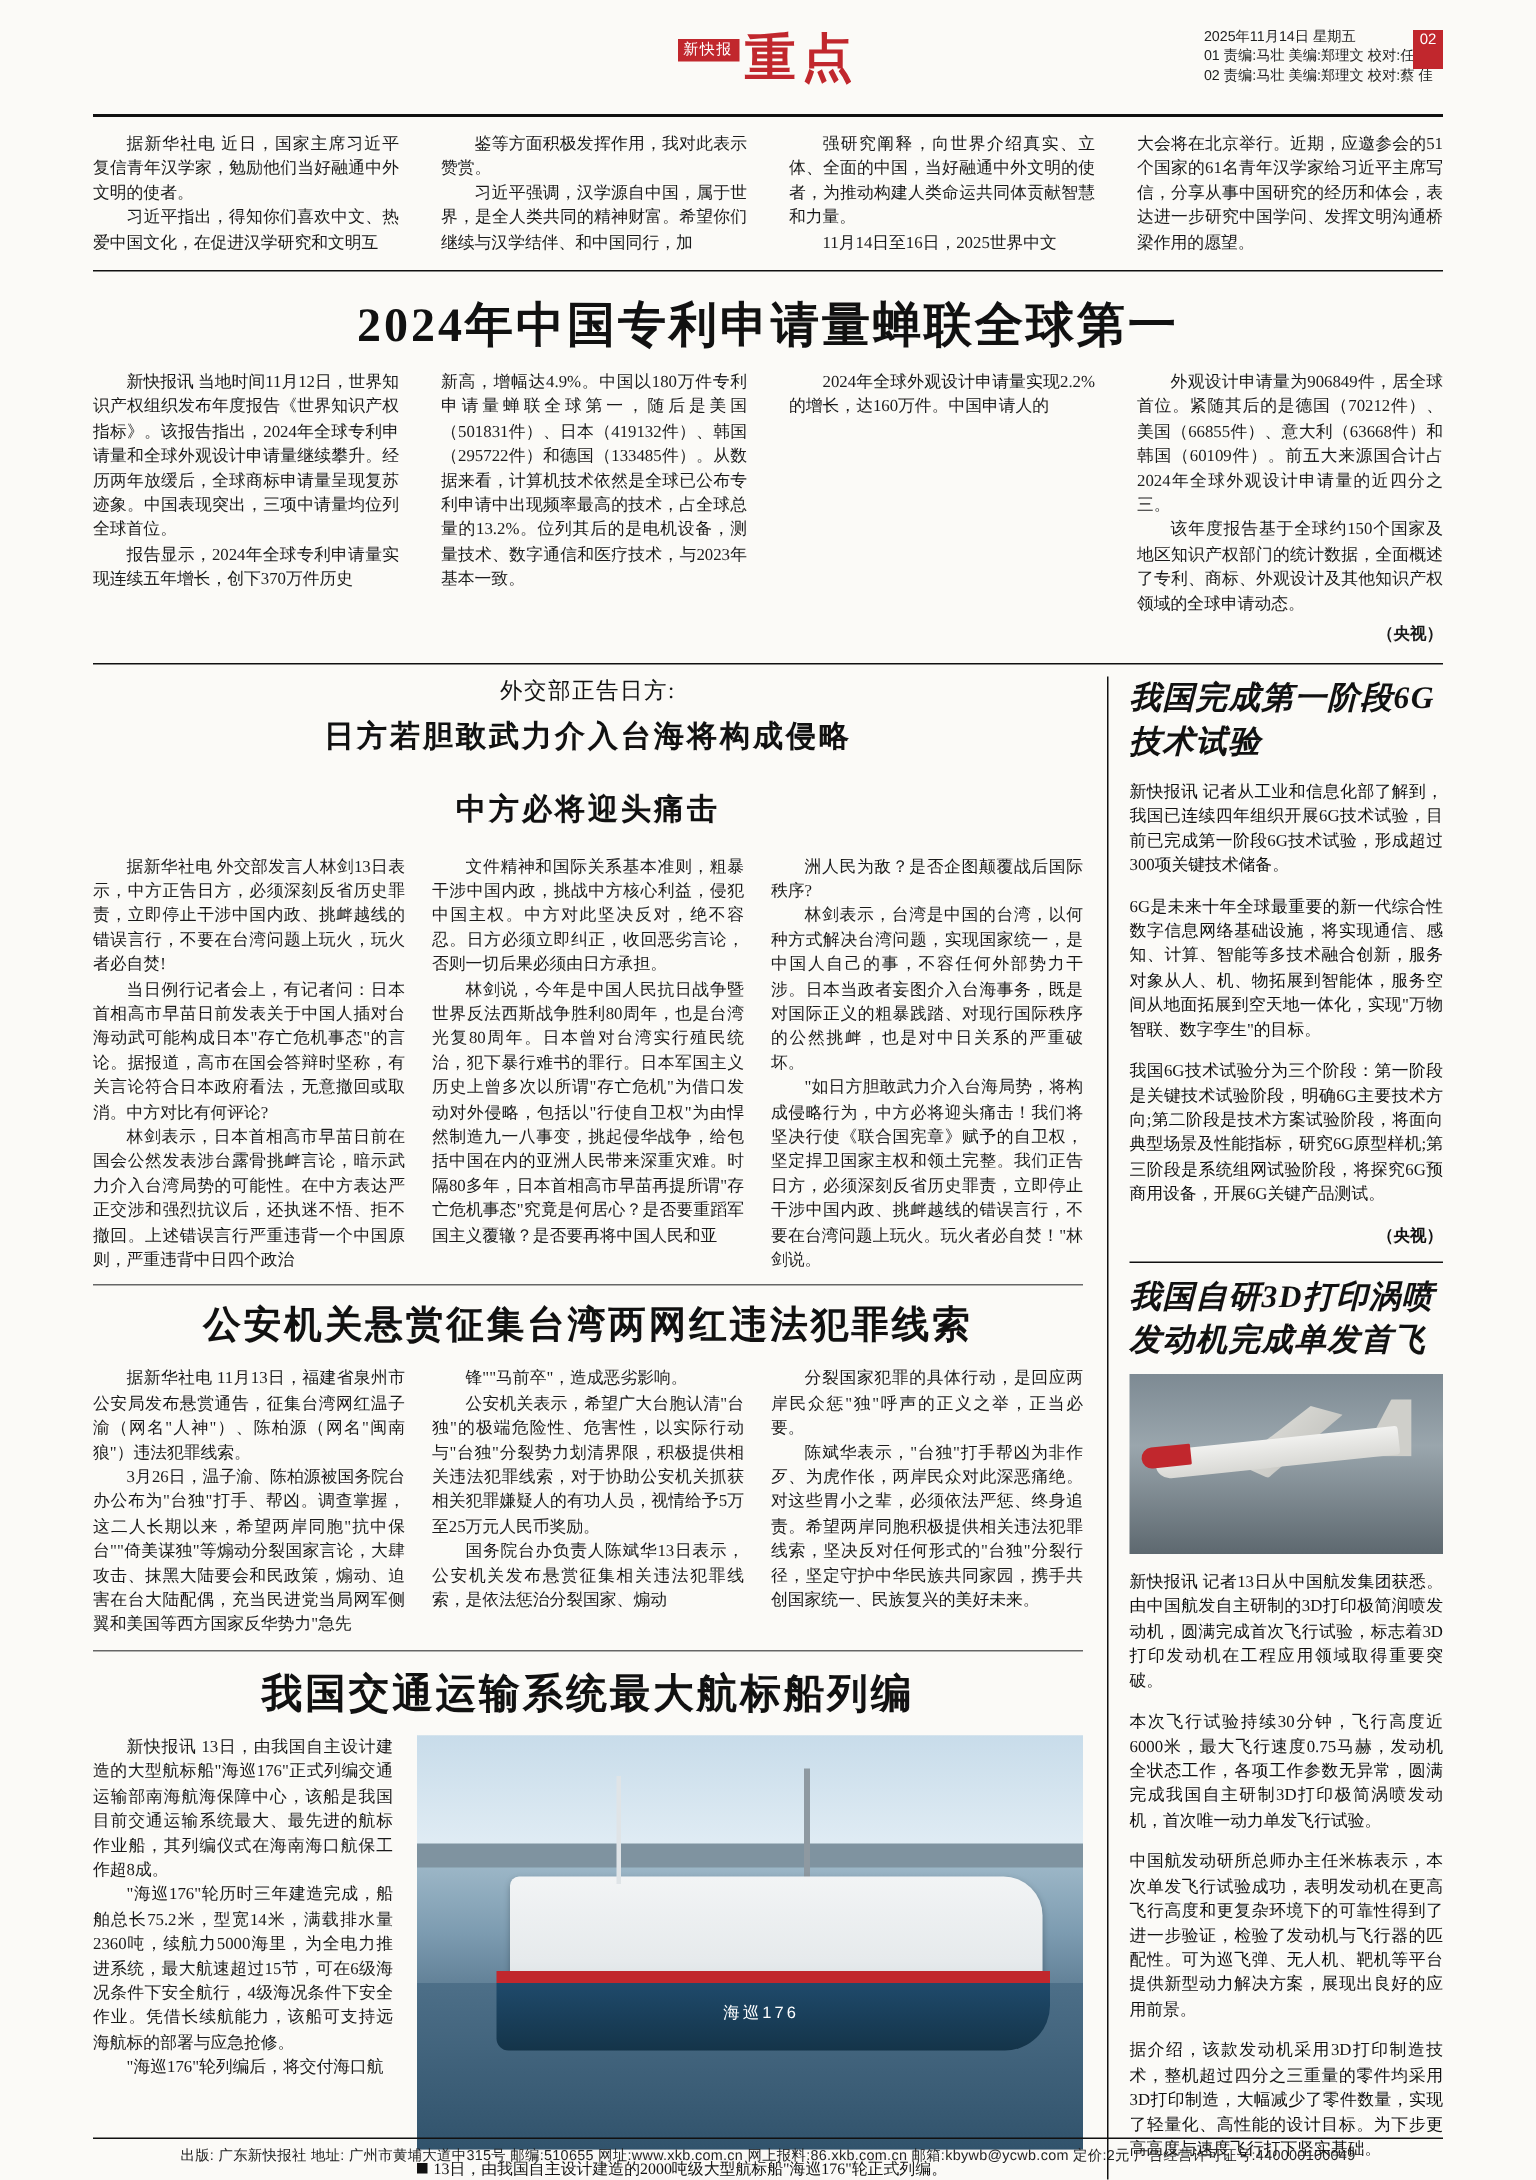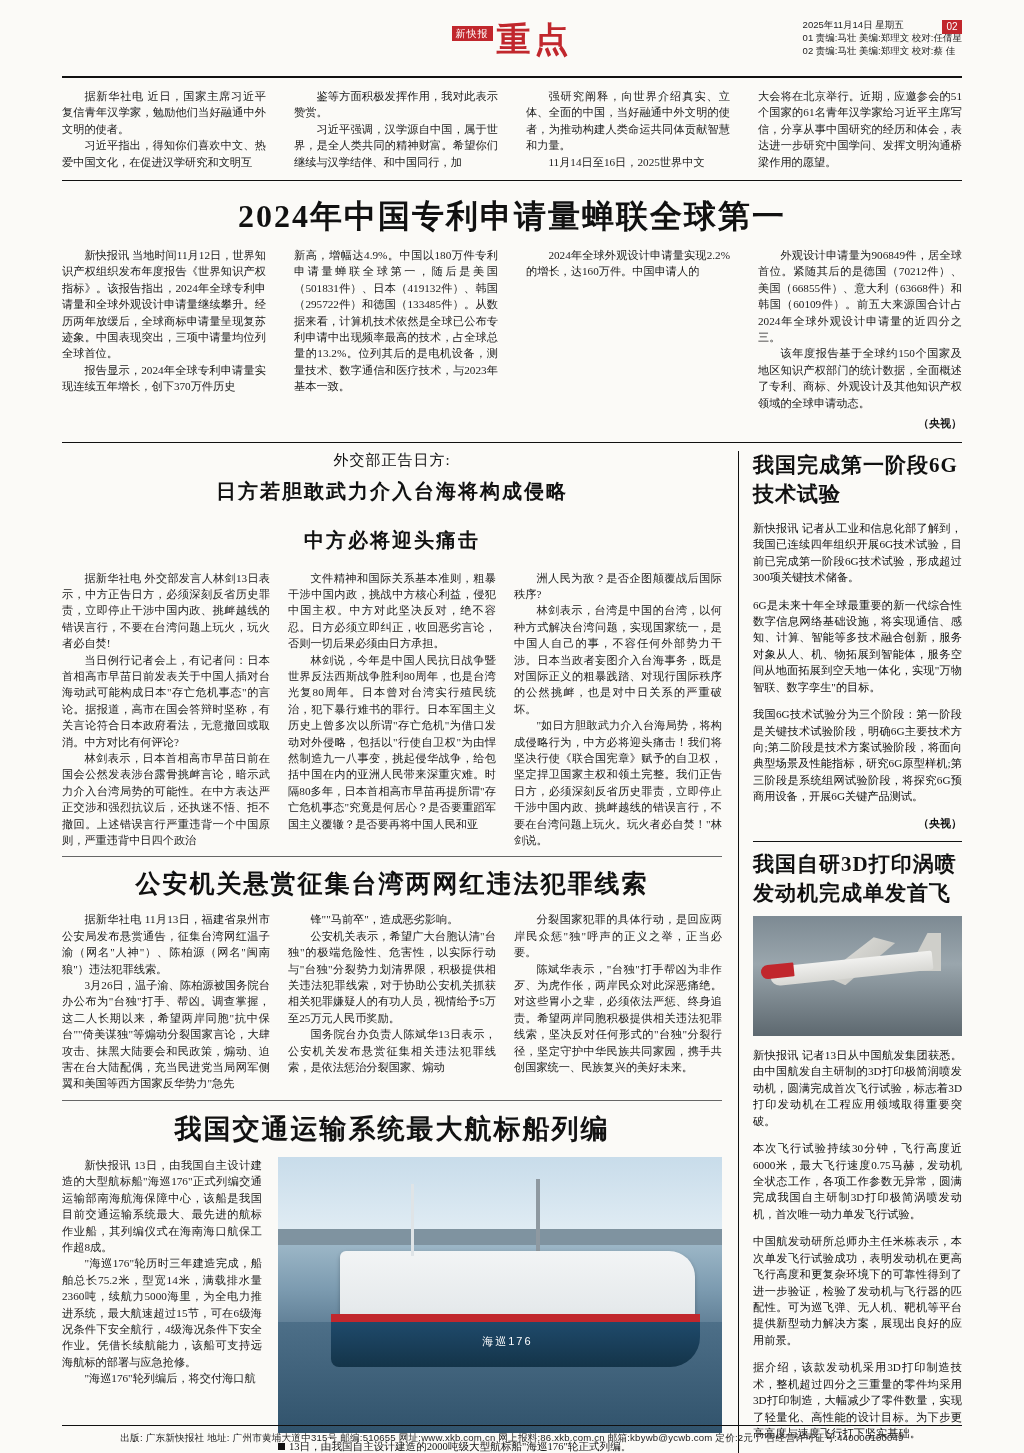--- a/index.html
+++ b/index.html
@@ -50,21 +50,21 @@
   }
   .mh-right{
     position:absolute;right:0;top:4px;
     font-family:"Liberation Sans", sans-serif;
     font-size:9.5px;line-height:13px;color:#222;
     text-align:left;
   }
   .mh-right .date{text-align:left;padding-right:40px;}
   .pagenum{
     position:absolute;right:0;top:2px;
-    width:20px;height:14px;background:#c1272d;color:#fff;
+    width:20px;height:26px;background:#c1272d;color:#fff;
     font-family:"Liberation Sans", sans-serif;
     font-size:10px;line-height:14px;text-align:center;
   }
 
   
   .hl{
     text-align:center;
     font-weight:bold;
     letter-spacing:2px;
   }
@@ -218,20 +218,21 @@
   }
   .byline{
     text-align:right;font-size:11px;margin-top:4px;font-weight:bold;
   }
 
   
   .rs-title{
     font-size:21px;line-height:29px;font-weight:bold;
     letter-spacing:1px;
     margin:0 0 8px 0;
+    font-style:italic;
   }
   .rs-body{font-size:11.2px;line-height:16.4px;text-align:justify;}
   .rs-divider{border-top:1px solid #111;margin:10px 0 8px 0;}
 
   
   .footer{
     position:absolute;left:62px;right:62px;bottom:8px;
     border-top:1px solid #111;
     padding-top:5px;
     font-size:9.6px;

